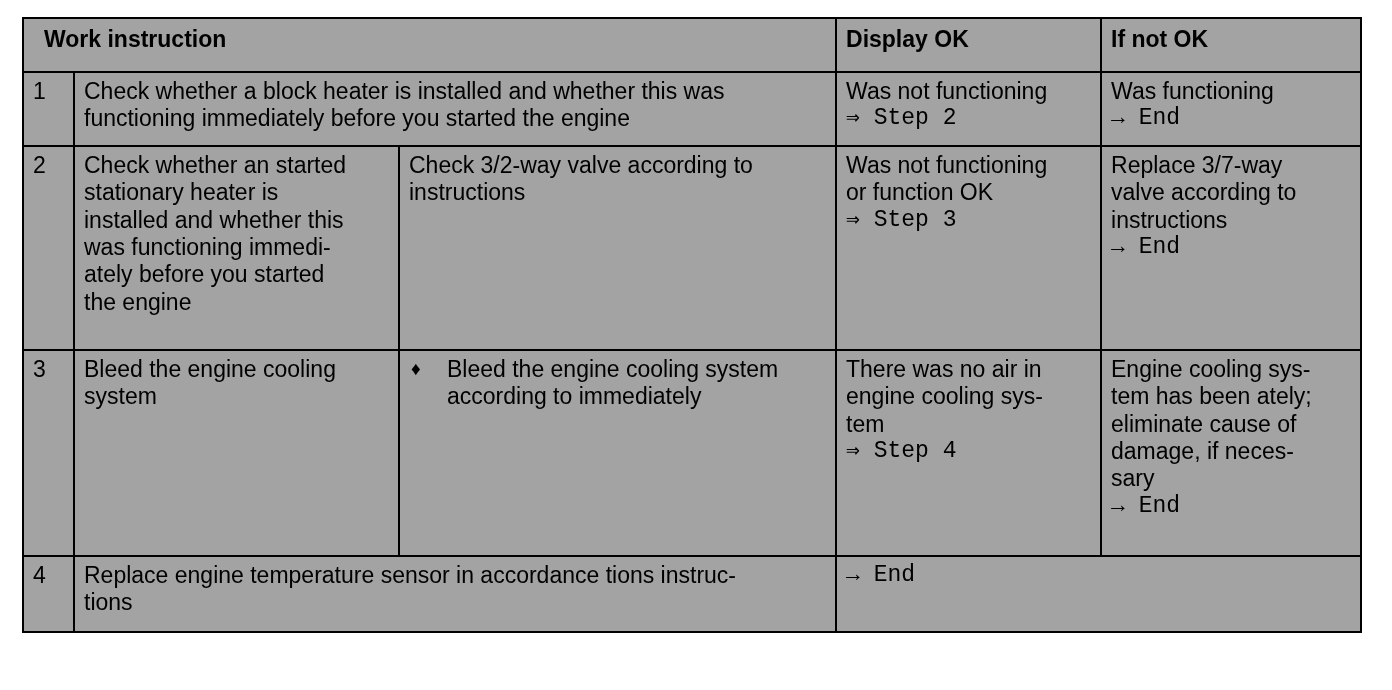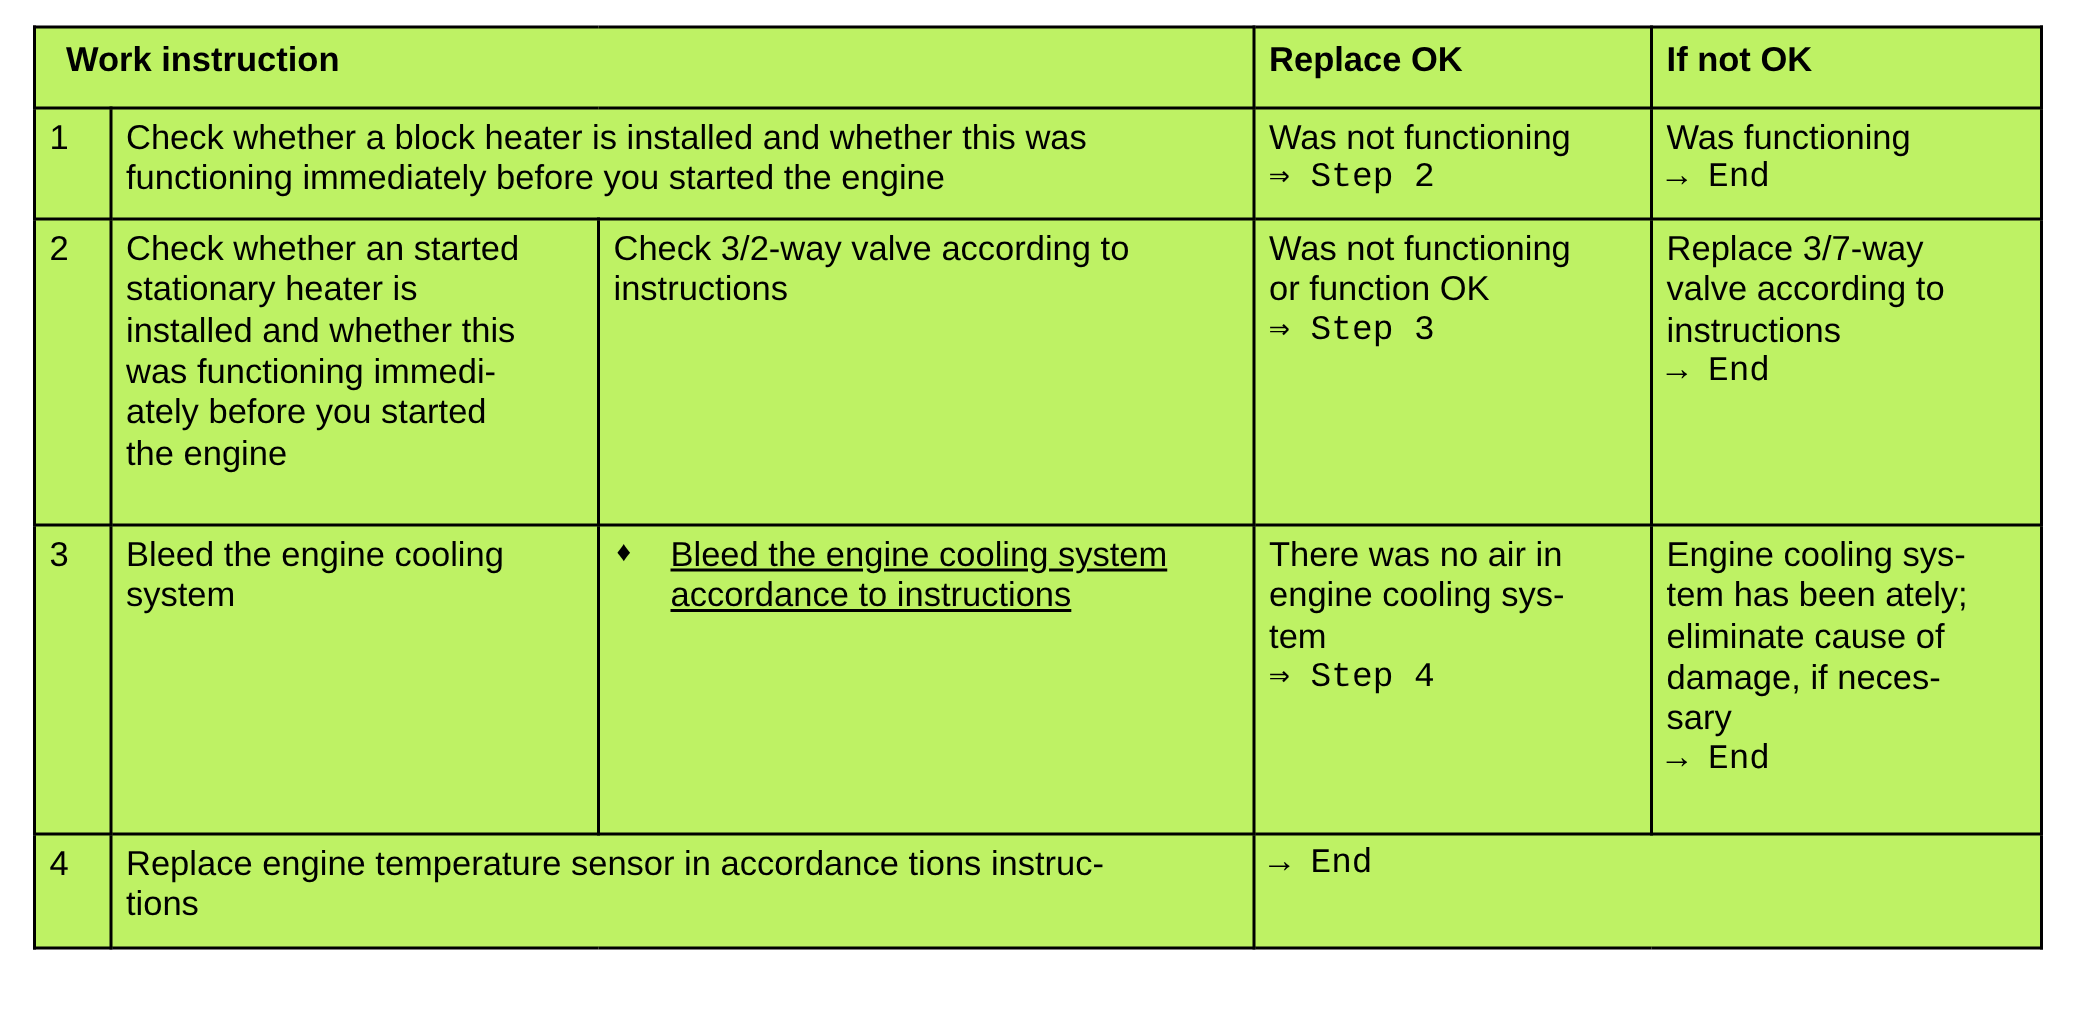--- a/index.html
+++ b/index.html
@@ -34,21 +34,21 @@
 
   table.wi-table td,
   table.wi-table th {
     border: 2px solid #000000;
     vertical-align: top;
     padding: 5px 9px 7px 9px;
     font-size: 23px;
     line-height: 1.19;
     font-weight: normal;
     text-align: left;
-    background: #bef264;
+    background: #a3a3a3;
     -webkit-font-smoothing: none;
   }
 
   table.wi-table th {
     font-weight: bold;
     padding-top: 7px;
     padding-bottom: 9px;
     font-size: 23px;
   }
 
@@ -80,21 +80,20 @@
   }
   .bullet-mark {
     flex: 0 0 auto;
     width: 36px;
     font-size: 19px;
     line-height: 1.34;
     padding-left: 2px;
   }
   .bullet-text {
     flex: 1 1 auto;
-    text-decoration: underline;
   }
 
   .arrow {
     font-family: Liberation Mono, monospace;
     font-size: 23px;
   }
 
   .cell-lines > div { white-space: pre; }
 </style>
 </head>
@@ -109,21 +108,21 @@
       <col class="c-taskB">
       <col class="c-display">
       <col class="c-ifnot">
     </colgroup>
 
     <tbody>
         <tr class="r-head">
       <th class="num" colspan="3">
         <span class="hdr-work">Work instruction</span>
       </th>
-      <th>Replace OK</th>
+      <th>Display OK</th>
       <th>If not OK</th>
     </tr>
 
     <tr class="r1">
       <td class="num">1</td>
       <td colspan="2" class="cell-lines">
         <div>Check whether a block heater is installed and whether this was</div>
         <div>functioning immediately before you started the engine</div>
       </td>
       <td class="cell-lines">
@@ -167,21 +166,21 @@
       <td class="num">3</td>
       <td class="cell-lines">
         <div>Bleed the engine cooling</div>
         <div>system</div>
       </td>
       <td>
         <div class="bullet-line">
           <span class="bullet-mark">♦</span>
           <span class="bullet-text">
             <div>Bleed the engine cooling system</div>
-            <div>accordance to instructions</div>
+            <div>according to immediately</div>
           </span>
         </div>
       </td>
       <td class="cell-lines">
         <div>There was no air in</div>
         <div>engine cooling sys-</div>
         <div>tem</div>
         <div class="arrow">⇒ Step 4</div>
       </td>
       <td class="cell-lines">

